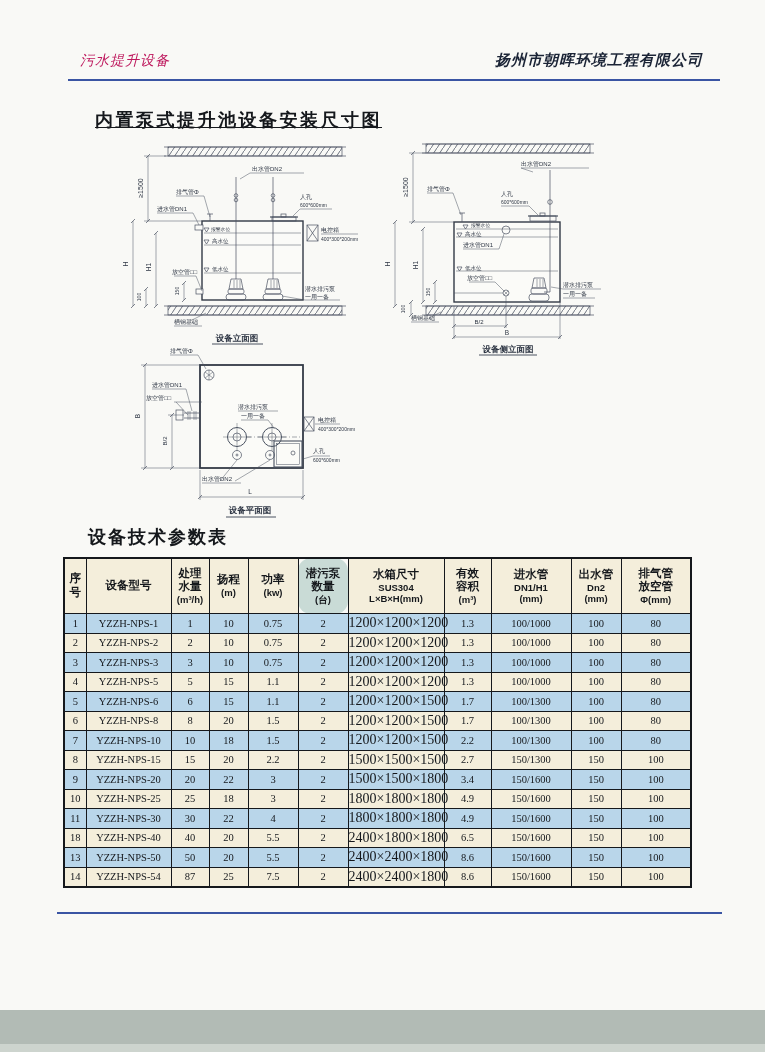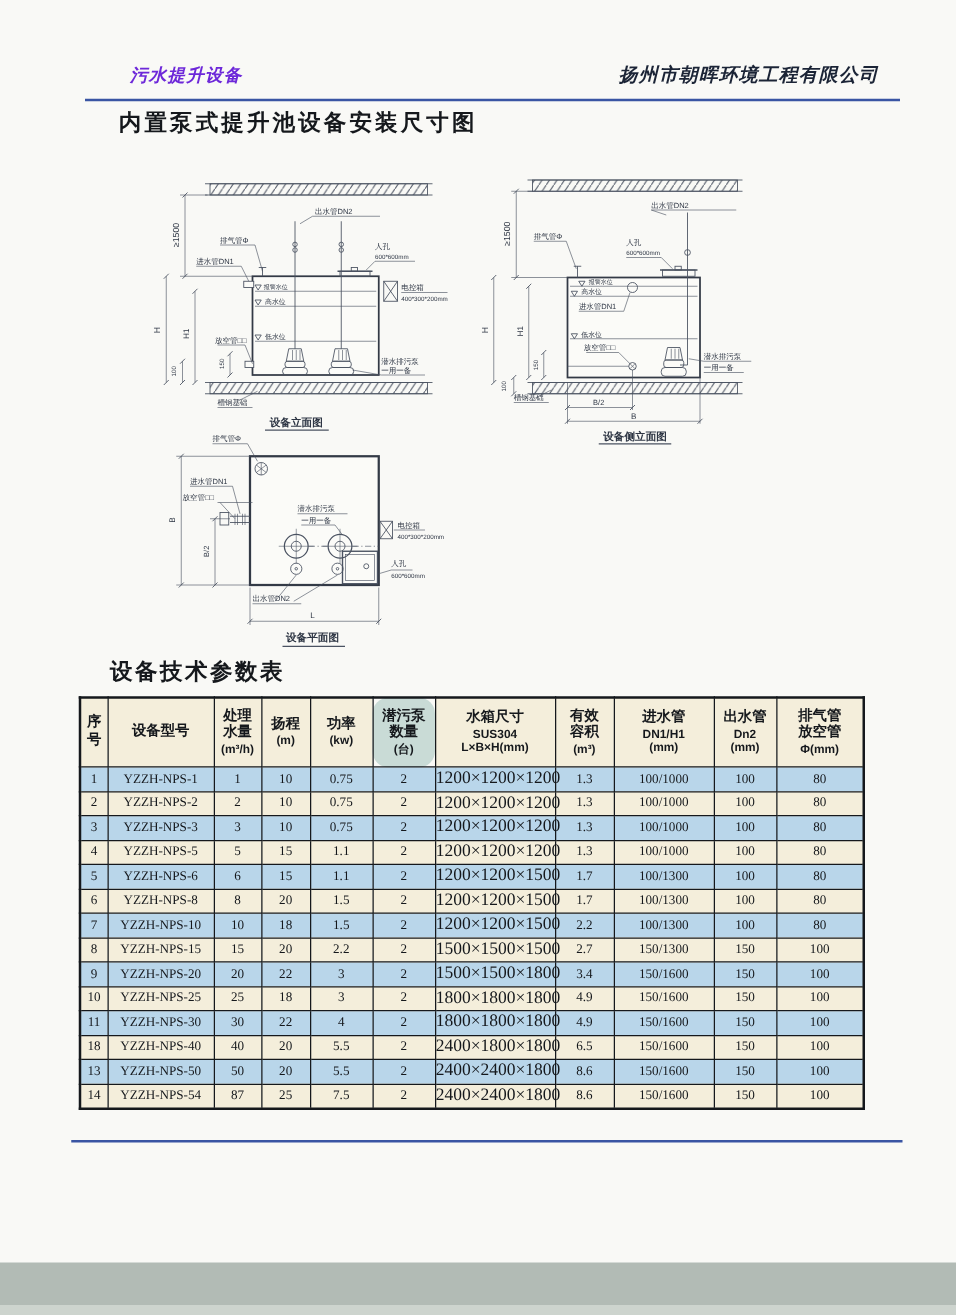--- a/index.html
+++ b/index.html
@@ -1,24 +1,24 @@
 <!DOCTYPE html>
 <html><head>
 <meta charset="utf-8">
 <style>
   html,body{margin:0;padding:0;}
   .stage{position:relative;width:765px;height:1052px;background:#f9f9f6;overflow:hidden;
          font-family:"Liberation Sans","DejaVu Sans",sans-serif;color:#1c2430;}
   .abs{position:absolute;}
-  .hdr-left{left:104px;top:52px;font-family:"Liberation Serif","DejaVu Serif",serif;
-            font-style:italic;font-weight:bold;font-size:14px;color:#6d28d9;letter-spacing:1px;}
+  .hdr-left{left:80px;top:52px;font-family:"Liberation Serif","DejaVu Serif",serif;
+            font-style:italic;font-weight:normal;font-size:14px;color:#be185d;letter-spacing:1px;}
   .hdr-right{right:62px;top:51px;font-family:Liberation Sans, sans-serif;
              font-style:italic;font-weight:bold;font-size:15px;color:#1b2436;letter-spacing:1px;}
   .rule{height:2px;background:#3a55a3;}
-  .doc-title{left:95px;top:86px;font-size:18px;font-weight:600;letter-spacing:2.5px;color:#15181c;}
+  .doc-title{left:95px;top:108px;font-size:18px;font-weight:600;letter-spacing:2.5px;color:#15181c;text-decoration:underline;}
   .tbl-title{left:88px;top:525px;font-size:18px;font-weight:700;letter-spacing:2px;color:#15181c;text-align:center;}
   svg{position:absolute;}
   svg text{font-family:"Liberation Sans","DejaVu Sans",sans-serif;fill:#2e3644;stroke:none;}
   
   table.params{position:absolute;left:63px;top:557px;border-collapse:collapse;table-layout:fixed;
                width:627px;font-family:"Liberation Serif","DejaVu Serif",serif;}
   table.params th,table.params td{border:1px solid #15181c;padding:0;text-align:center;vertical-align:middle;}
   table.params{border:2px solid #15181c;}
   table.params thead th{height:54px;background:#f4eedb;font-family:"Liberation Sans","DejaVu Sans",sans-serif;
                         font-weight:700;font-size:11.5px;line-height:1.2;color:#15181c;}

